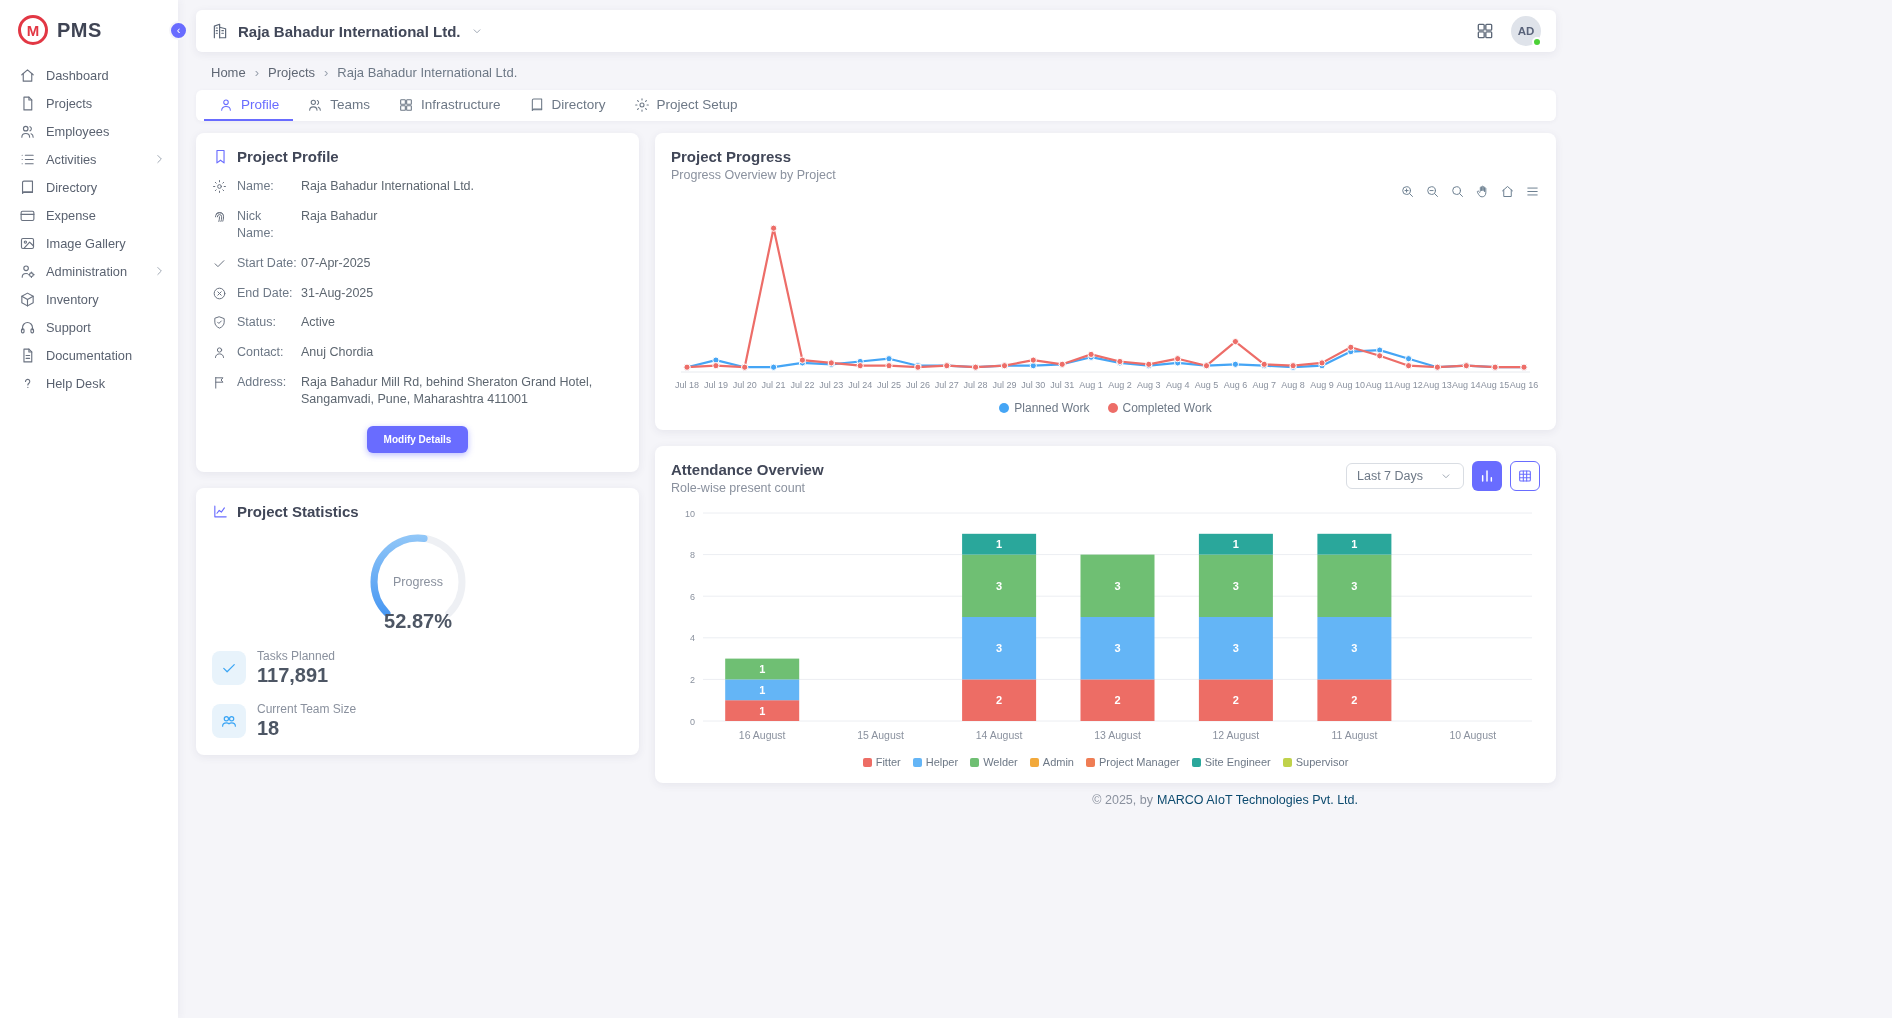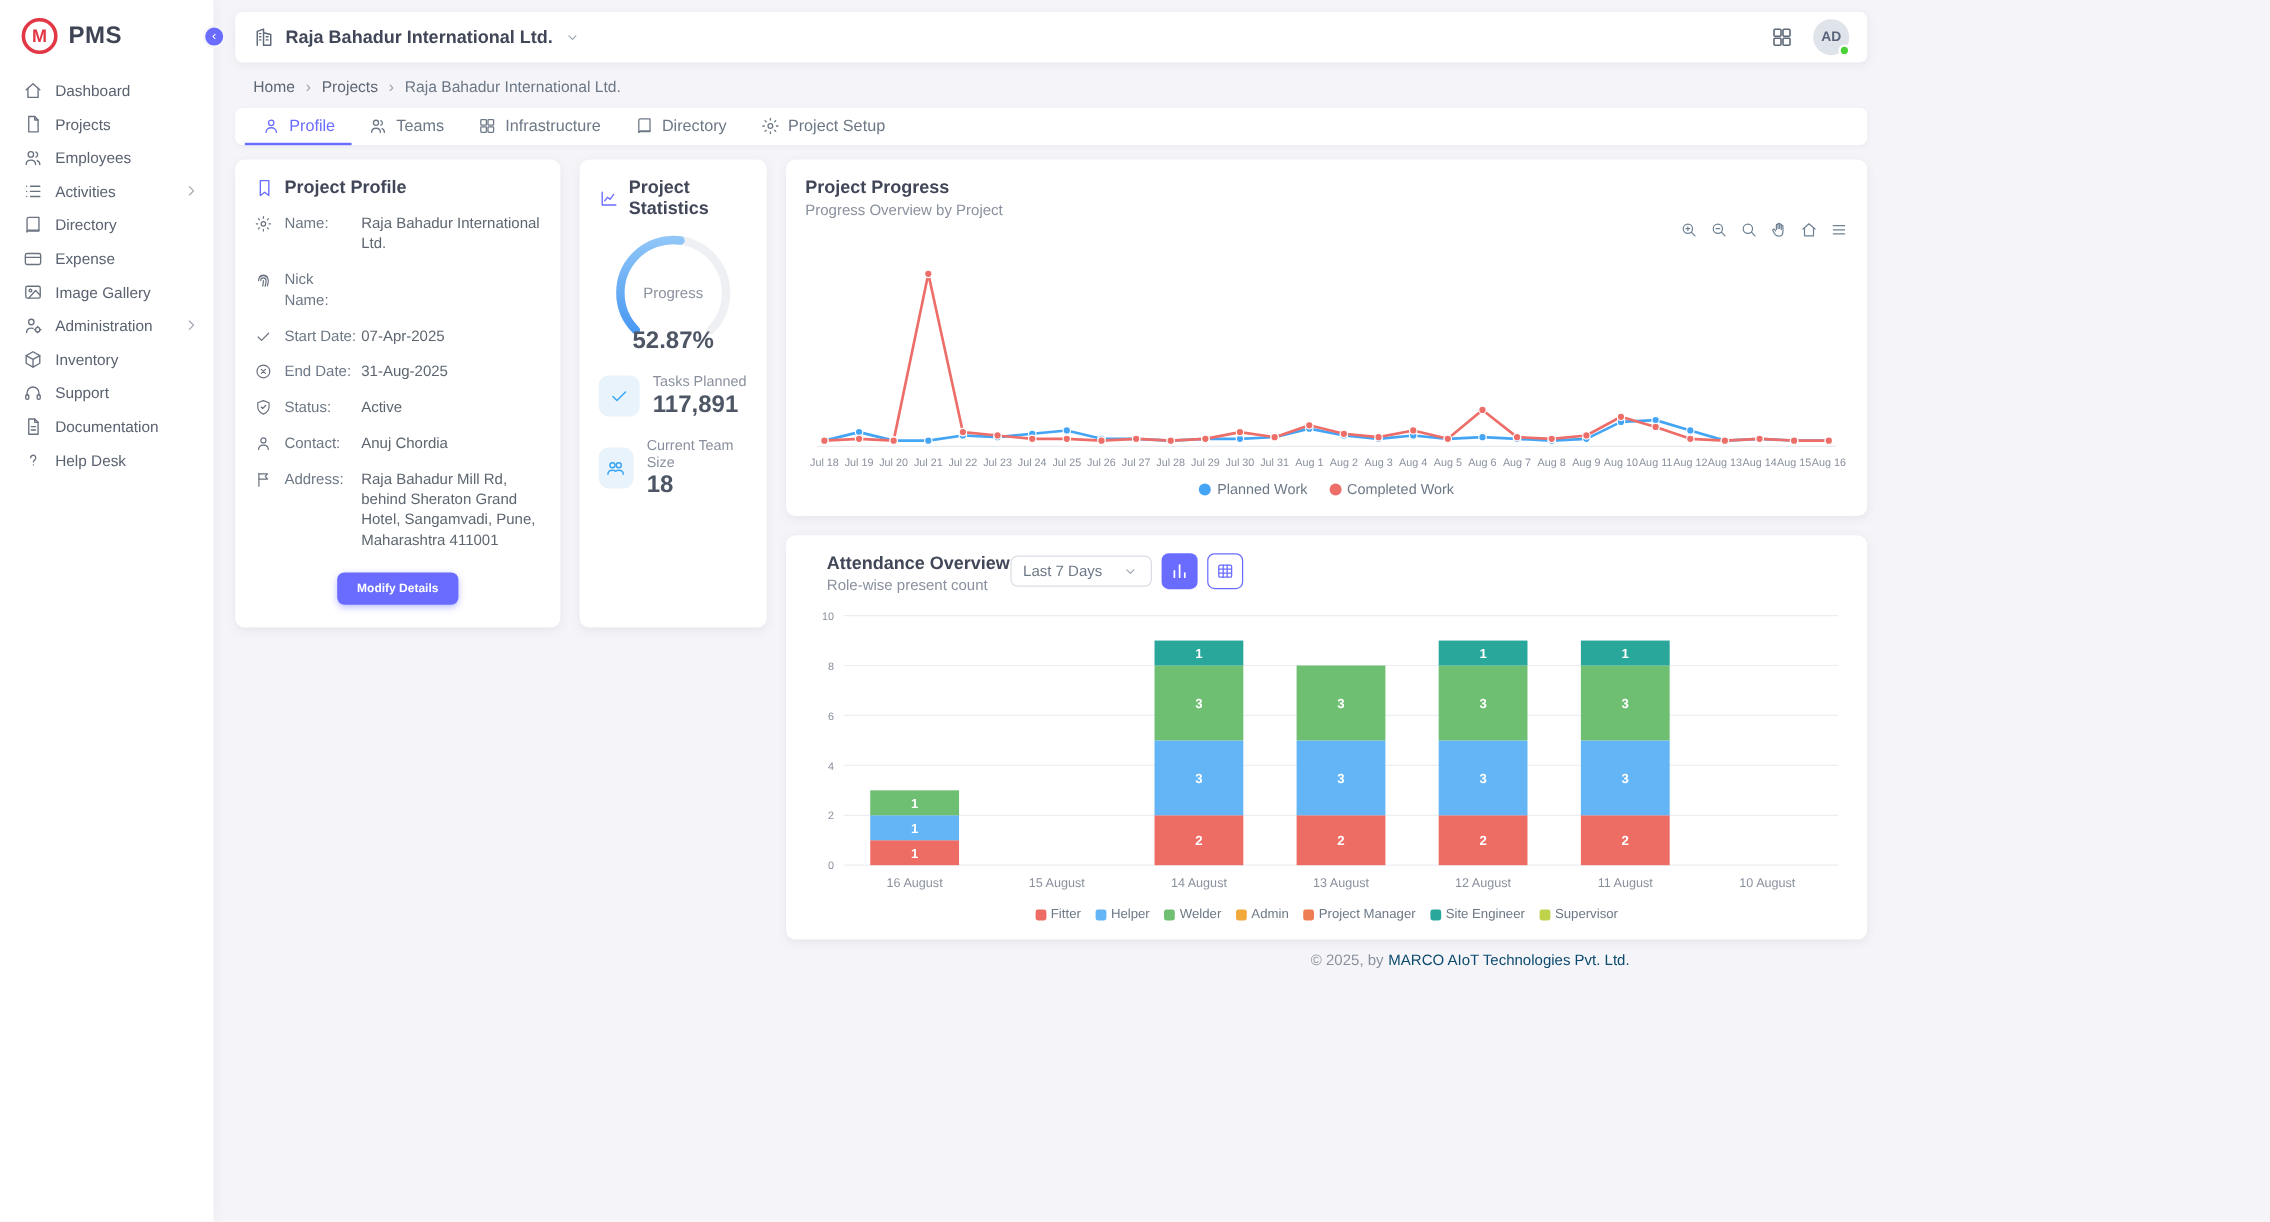--- a/index.html
+++ b/index.html
@@ -32,21 +32,21 @@
   .breadcrumb{display:flex;align-items:center;gap:9px;margin:13px 2px 0 15px;font-size:13px;color:#5f6774;}
   .bc-item{cursor:pointer;}
   .bc-item.current{cursor:default;color:#6d7886;}
   .bc-sep{color:#9aa2ae;font-size:13px;}
 
   .tabs{margin-top:10px;background:#fff;border-radius:6px;height:31px;display:flex;align-items:stretch;padding:0 8px;box-shadow:0 1px 4px rgba(50,50,93,.05);text-align:center;}
   .tab{display:flex;align-items:center;gap:7px;padding:0 14px;font-size:13.5px;color:#6d7886;border-bottom:2px solid transparent;cursor:pointer;}
   .tab.active{color:#696cff;border-bottom-color:#696cff;}
 
   .grid{display:flex;gap:16px;margin-top:12px;align-items:flex-start;}
-  .col-left{width:443px;flex:none;display:flex;gap:16px;}
+  .col-left{width:443px;flex:none;display:flex;flex-direction:column;gap:16px;}
   .col-right{flex:1;display:flex;flex-direction:column;gap:16px;}
   .card{background:#fff;border-radius:8px;box-shadow:0 2px 8px rgba(50,50,93,.08);padding:15px 16px;}
   .card-title-row{display:flex;align-items:center;gap:8px;}
   .card-title{font-size:15px;font-weight:bold;color:#414758;}
   .title-icon{color:#696cff;}
   .card-subtitle{font-size:12.5px;color:#8a919e;margin-top:3px;}
 
   
   .field{display:flex;margin-top:13px;font-size:12.5px;color:#6d7886;line-height:1.35;}
   .field .icon{color:#6a7280;margin-right:10px;margin-top:1px;}
@@ -75,21 +75,21 @@
   .barnum{font-size:11px;fill:#fff;font-weight:bold;}
   .grid-line{stroke:#eceef2;stroke-width:1;}
   .axisline{stroke:#e7eaee;stroke-width:1;}
   .chart-legend{display:flex;justify-content:center;gap:18px;margin-top:2px;font-size:12px;color:#6d7886;}
   .legend-item{display:inline-flex;align-items:center;cursor:pointer;}
   .legend-item.sm{font-size:11px;}
   .legend-dot{width:10px;height:10px;border-radius:50%;display:inline-block;margin-right:5px;}
   .legend-sq{width:9px;height:9px;border-radius:2px;display:inline-block;margin-right:4px;}
 
   
-  .att-header{display:flex;align-items:flex-start;margin-left:18px;}
+  .att-header{display:flex;justify-content:space-between;align-items:flex-start;}
   .att-controls{display:flex;align-items:center;gap:8px;}
   .select{display:flex;align-items:center;gap:16px;border:1px solid #d9dde3;border-radius:6px;padding:5px 10px;font-size:12.5px;color:#6d7886;cursor:pointer;background:#fff;}
   .icon-btn{width:30px;height:30px;border-radius:6px;display:flex;align-items:center;justify-content:center;cursor:pointer;border:none;padding:0;background:transparent;}
   .icon-btn.active{background:#696cff;color:#fff;}
   .icon-btn.outline{border:1px solid #696cff;color:#696cff;background:#fff;}
   .bar-legend{display:flex;justify-content:center;gap:12px;margin-top:4px;color:#6d7886;flex-wrap:wrap;}
 
   .footer{margin-top:10px;display:flex;justify-content:flex-end;padding-right:198px;font-size:12.5px;color:#8a919e;}
   .footer-link{color:#0c4a6e;text-decoration:none;cursor:pointer;margin-left:4px;}
 </style>
@@ -360,20 +360,21 @@
   <div class="field">
     <span class="icon i15">
                 <svg viewBox="0 0 24 24">
                   <path d="M6.5 8a7 7 0 0111 0"></path>
                   <path d="M5.5 12.5a6.5 6.5 0 0113 0c0 2.5-.4 5-1.2 7"></path>
                   <path d="M8.5 12.5a3.5 3.5 0 017 0c0 2.8-.4 5.4-1.2 7.5"></path>
                   <path d="M12 12.5c0 2.6-.3 5.1-1 7.5"></path>
                 </svg>
               </span>
     <span class="field-label">Nick Name:</span>
+    <span class="field-value">Raja Bahadur</span>
   </div>
   <div class="field">
     <span class="icon i15">
                 <svg viewBox="0 0 24 24">
                   <path d="M5 12.5l4.5 4.5L19 7.5"></path>
                 </svg>
               </span>
     <span class="field-label">Start Date:</span>
     <span class="field-value">07-Apr-2025</span>
   </div>

